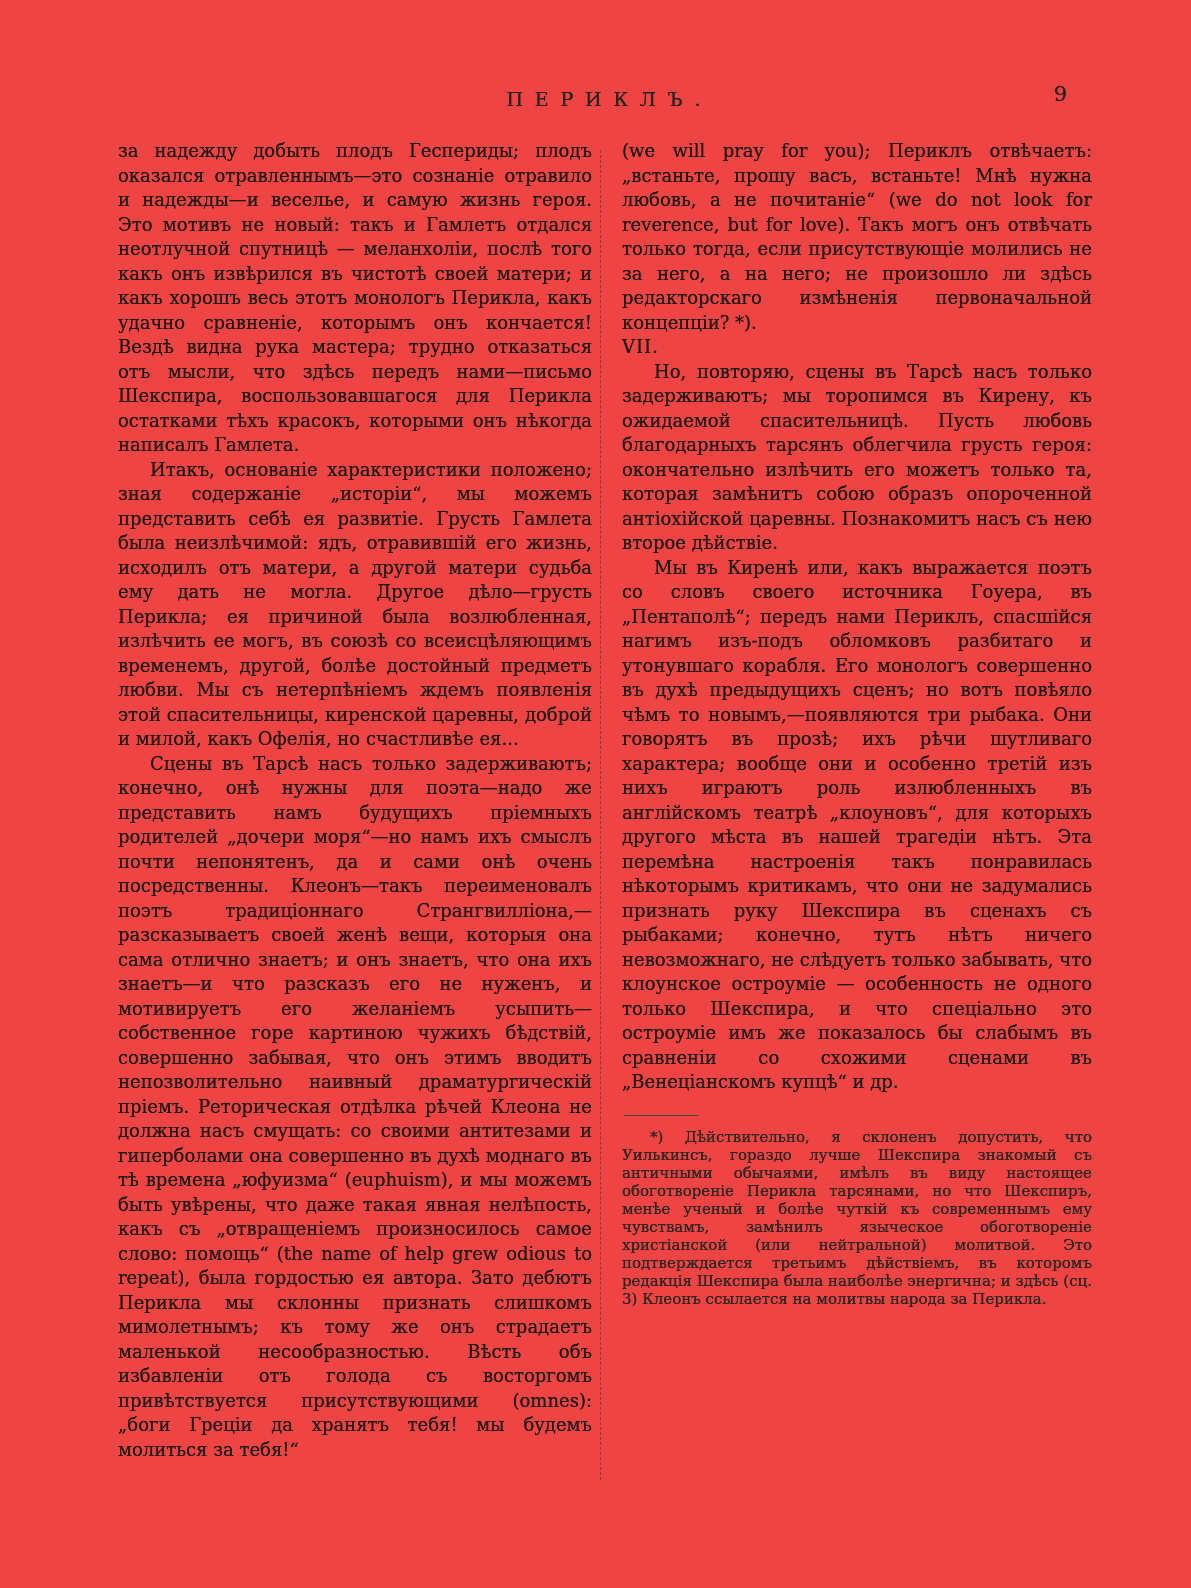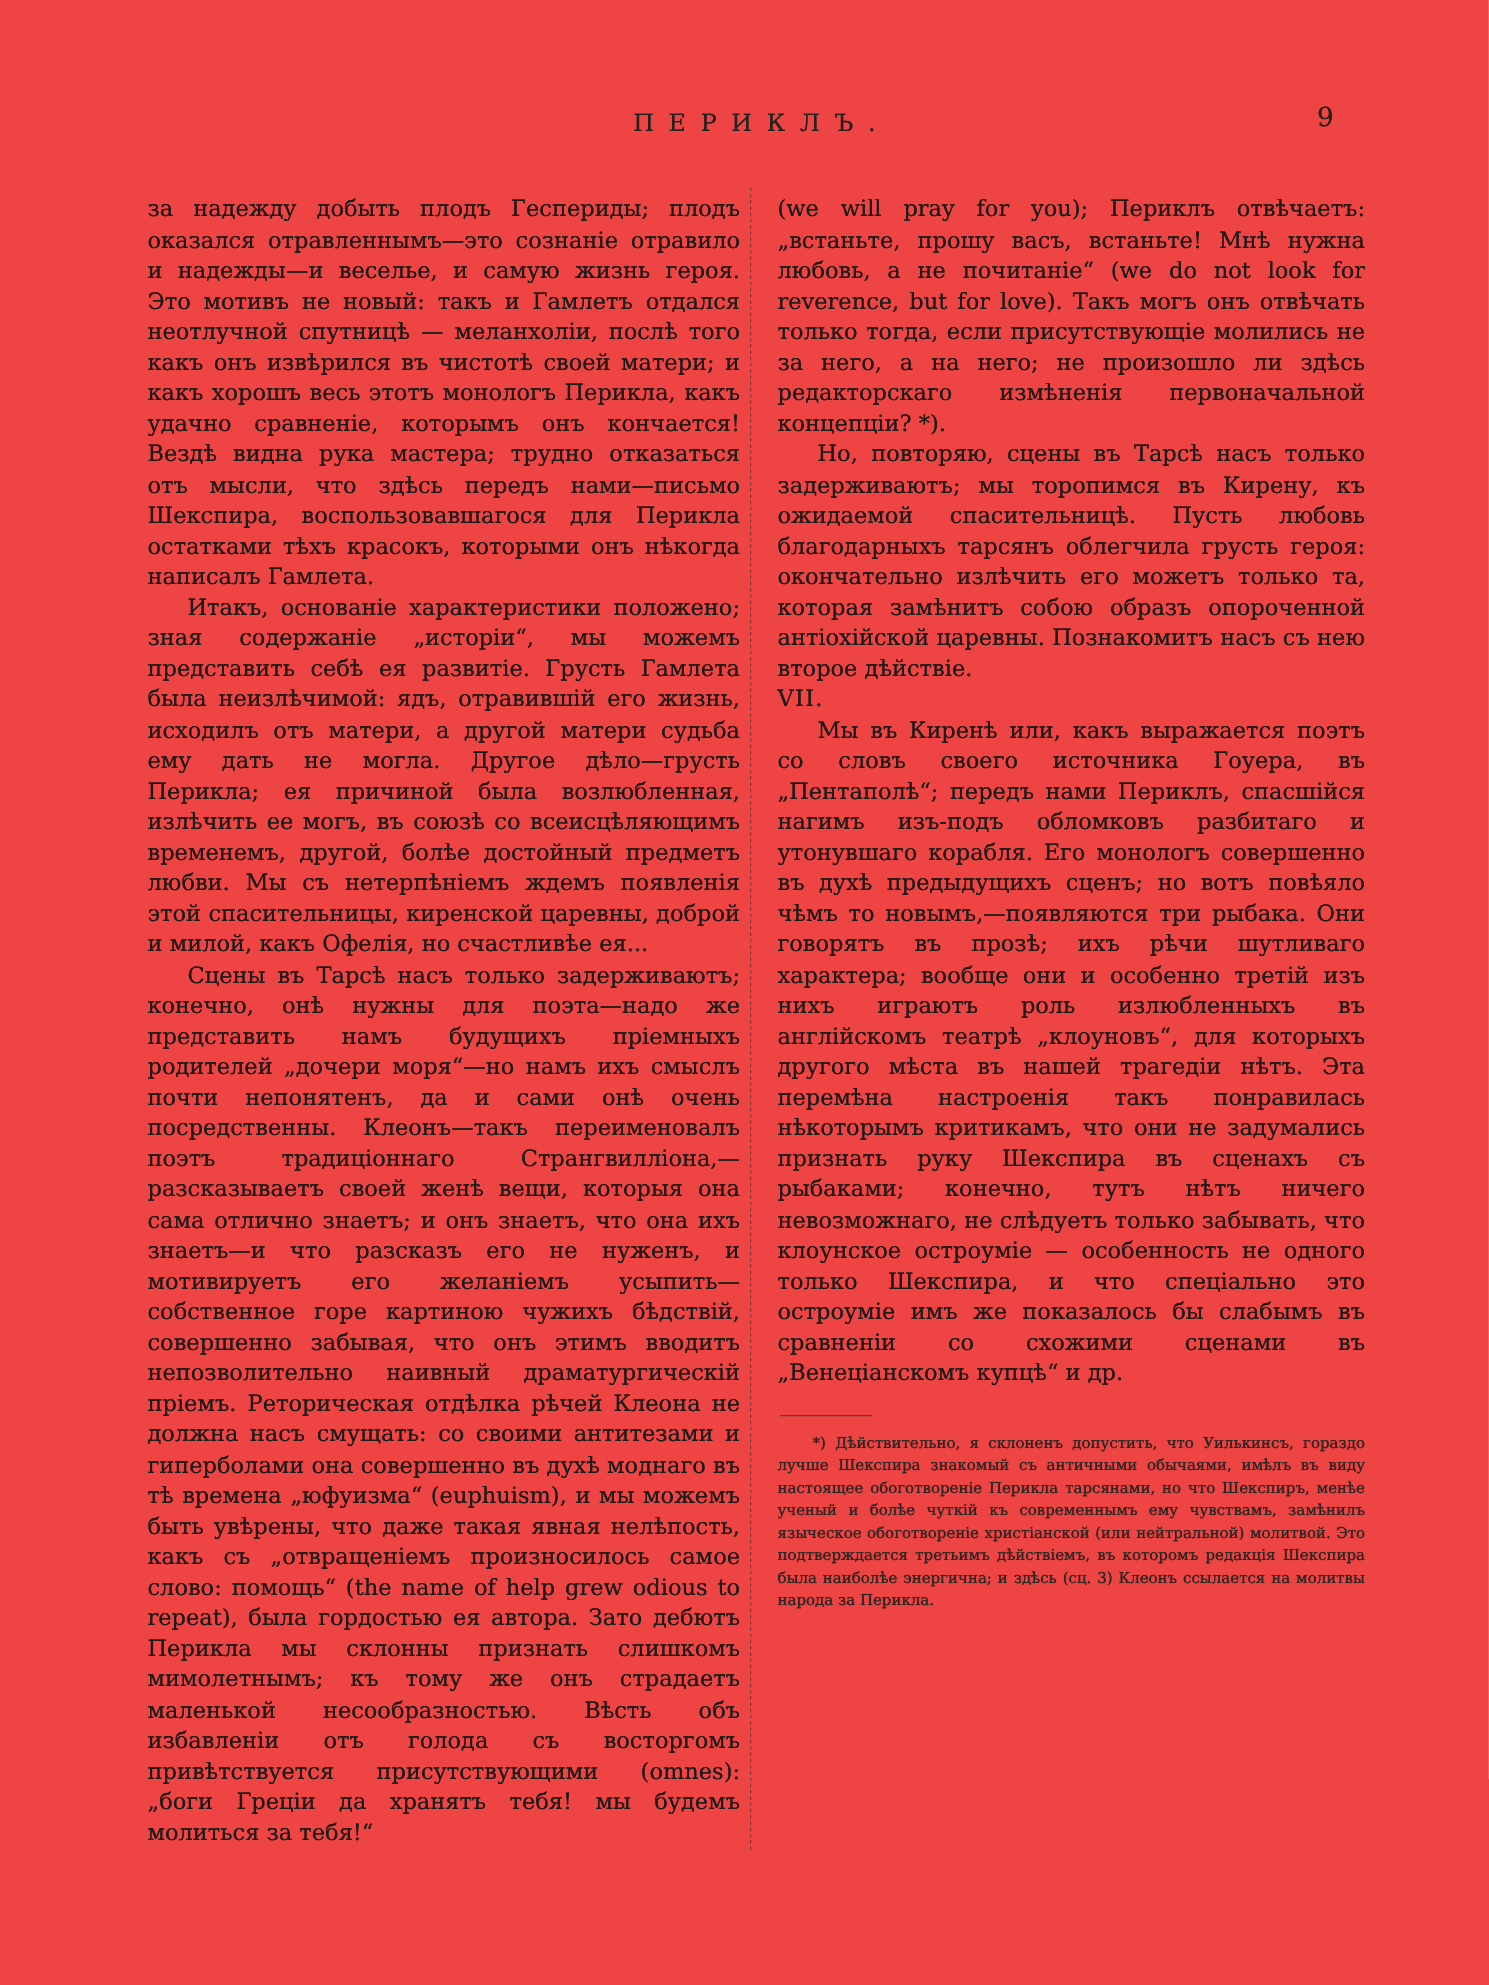--- a/index.html
+++ b/index.html
@@ -16,21 +16,21 @@
   .page-title{
     position:absolute;top:88px;left:0;width:100%;
     text-align:center;font-size:19px;letter-spacing:.62em;text-indent:.62em;
     color:#242320;
   }
   .page-number{
     position:absolute;top:82px;right:140px;
     font-size:21px;color:#242320;
   }
   .columns{
-    position:absolute;top:156px;left:118px;width:974px;
+    position:absolute;top:139px;left:118px;width:974px;
     display:flex;
   }
   .col{width:474px;}
   .col-left{margin-right:30px;}
   .col-right{width:470px;}
   .column-divider{
     position:absolute;left:600px;top:150px;height:1330px;width:0;
     border-left:1.5px dashed rgba(55,52,48,.55);
   }
   p.body-par{
@@ -44,21 +44,21 @@
     text-align:center;
     font-size:18.5px;letter-spacing:1px;
     text-indent:0;
   }
   .footnote-rule{
     width:74px;height:0;border-top:1.4px solid #4a4742;
     margin:20px 0 12px 2px;
   }
   p.footnote{
     margin:0;
-    font-size:12px;line-height:18px;
+    font-size:15px;line-height:18px;
     text-align:justify;text-indent:28px;
     color:#2a2825;
     text-shadow:0 0 .6px rgba(30,28,25,.9);
   }
   .italic{}
 </style>
 </head>
 <body>
 
 <div class="page">
@@ -71,23 +71,23 @@
   <div class="columns">
 
     <div class="col col-left">
       <p class="body-par">за надежду добыть плодъ Геспериды; плодъ оказался отравленнымъ—это сознаніе отравило и надежды—и веселье, и самую жизнь героя. Это мотивъ не новый: такъ и Гамлетъ отдался неотлучной спутницѣ — меланхоліи, послѣ того какъ онъ извѣрился въ чистотѣ своей матери; и какъ хорошъ весь этотъ монологъ Перикла, какъ удачно сравненіе, которымъ онъ кончается! Вездѣ видна рука мастера; трудно отказаться отъ мысли, что здѣсь передъ нами—письмо Шекспира, воспользовавшагося для Перикла остатками тѣхъ красокъ, которыми онъ нѣкогда написалъ Гамлета.</p>
       <p class="body-par indent">Итакъ, основаніе характеристики положено; зная содержаніе „исторіи“, мы можемъ представить себѣ ея развитіе. Грусть Гамлета была неизлѣчимой: ядъ, отравившій его жизнь, исходилъ отъ матери, а другой матери судьба ему дать не могла. Другое дѣло—грусть Перикла; ея причиной была возлюбленная, излѣчить ее могъ, въ союзѣ со всеисцѣляющимъ временемъ, другой, болѣе достойный предметъ любви. Мы съ нетерпѣніемъ ждемъ появленія этой спасительницы, киренской царевны, доброй и милой, какъ Офелія, но счастливѣе ея...</p>
       <p class="body-par indent">Сцены въ Тарсѣ насъ только задерживаютъ; конечно, онѣ нужны для поэта—надо же представить намъ будущихъ пріемныхъ родителей „дочери моря“—но намъ ихъ смыслъ почти непонятенъ, да и сами онѣ очень посредственны. Клеонъ—такъ переименовалъ поэтъ традиціоннаго Странгвилліона,—разсказываетъ своей женѣ вещи, которыя она сама отлично знаетъ; и онъ знаетъ, что она ихъ знаетъ—и что разсказъ его не нуженъ, и мотивируетъ его желаніемъ усыпить—собственное горе картиною чужихъ бѣдствій, совершенно забывая, что онъ этимъ вводитъ непозволительно наивный драматургическій пріемъ. Реторическая отдѣлка рѣчей Клеона не должна насъ смущать: со своими антитезами и гиперболами она совершенно въ духѣ моднаго въ тѣ времена „юфуизма“ (euphuism), и мы можемъ быть увѣрены, что даже такая явная нелѣпость, какъ съ „отвращеніемъ произносилось самое слово: помощь“ (the name of help grew odious to repeat), была гордостью ея автора. Зато дебютъ Перикла мы склонны признать слишкомъ мимолетнымъ; къ тому же онъ страдаетъ маленькой несообразностью. Вѣсть объ избавленіи отъ голода съ восторгомъ привѣтствуется присутствующими (omnes): „боги Греціи да хранятъ тебя! мы будемъ молиться за тебя!“</p>
     </div>
 
     <div class="col col-right">
       <p class="body-par">(we will pray for you); Периклъ отвѣчаетъ: „встаньте, прошу васъ, встаньте! Мнѣ нужна любовь, а не почитаніе“ (we do not look for reverence, but for love). Такъ могъ онъ отвѣчать только тогда, если присутствующіе молились не за него, а на него; не произошло ли здѣсь редакторскаго измѣненія первоначальной концепціи? *).</p>
+      <p class="body-par section-heading">VII.</p>
+
       <p class="body-par indent">Но, повторяю, сцены въ Тарсѣ насъ только задерживаютъ; мы торопимся въ Кирену, къ ожидаемой спасительницѣ. Пусть любовь благодарныхъ тарсянъ облегчила грусть героя: окончательно излѣчить его можетъ только та, которая замѣнитъ собою образъ опороченной антіохійской царевны. Познакомитъ насъ съ нею второе дѣйствіе.</p>
-
-      <p class="body-par section-heading">VII.</p>
 
       <p class="body-par indent"><span>Мы въ Киренѣ или, какъ выражается поэтъ со словъ своего источника Гоуера, въ „Пентаполѣ“; передъ нами Периклъ, спасшійся нагимъ изъ-подъ обломковъ разбитаго и утонувшаго корабля. Его монологъ совершенно въ духѣ предыдущихъ сценъ; но вотъ повѣяло чѣмъ то новымъ,—появляются три рыбака. Они говорятъ въ прозѣ; ихъ рѣчи шутливаго характера; вообще они и особенно третій изъ нихъ играютъ роль излюбленныхъ въ англійскомъ театрѣ „клоуновъ“, для которыхъ другого мѣста въ нашей трагедіи нѣтъ. Эта перемѣна настроенія такъ понравилась нѣкоторымъ критикамъ, что они не задумались признать руку Шекспира въ сценахъ съ рыбаками; конечно, тутъ нѣтъ ничего невозможнаго, не слѣдуетъ только забывать, что клоунское остроуміе — особенность не одного только Шекспира, и что спеціально </span><span class="italic">это</span><span> остроуміе имъ же показалось бы слабымъ въ сравненіи со схожими сценами въ „Венеціанскомъ купцѣ“ и др.</span></p>
 
 
       <div class="footnote-rule"></div>
 
       <p class="footnote"><span>*)</span><span> Дѣйствительно, я склоненъ допустить, что Уилькинсъ, гораздо лучше Шекспира знакомый съ античными обычаями, имѣлъ въ виду настоящее обоготвореніе Перикла тарсянами, но что Шекспиръ, менѣе ученый и болѣе чуткій къ современнымъ ему чувствамъ, замѣнилъ языческое обоготвореніе христіанской (или нейтральной) молитвой. Это подтверждается третьимъ дѣйствіемъ, въ которомъ редакція Шекспира была наиболѣе энергична; и здѣсь (сц. 3) Клеонъ ссылается на молитвы народа за Перикла.</span></p>
     </div>
 
   </div>

